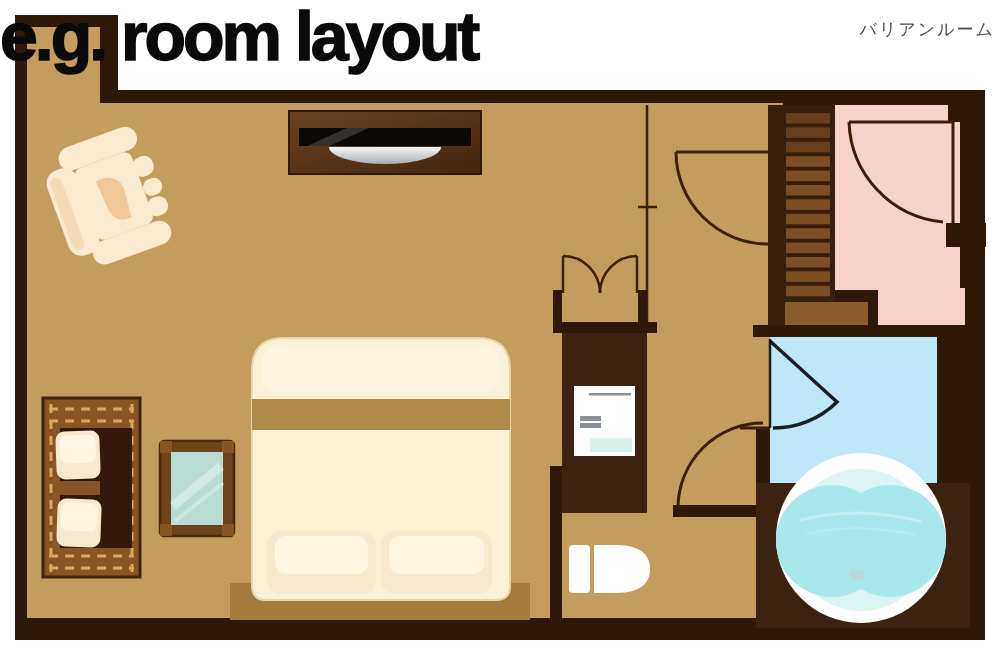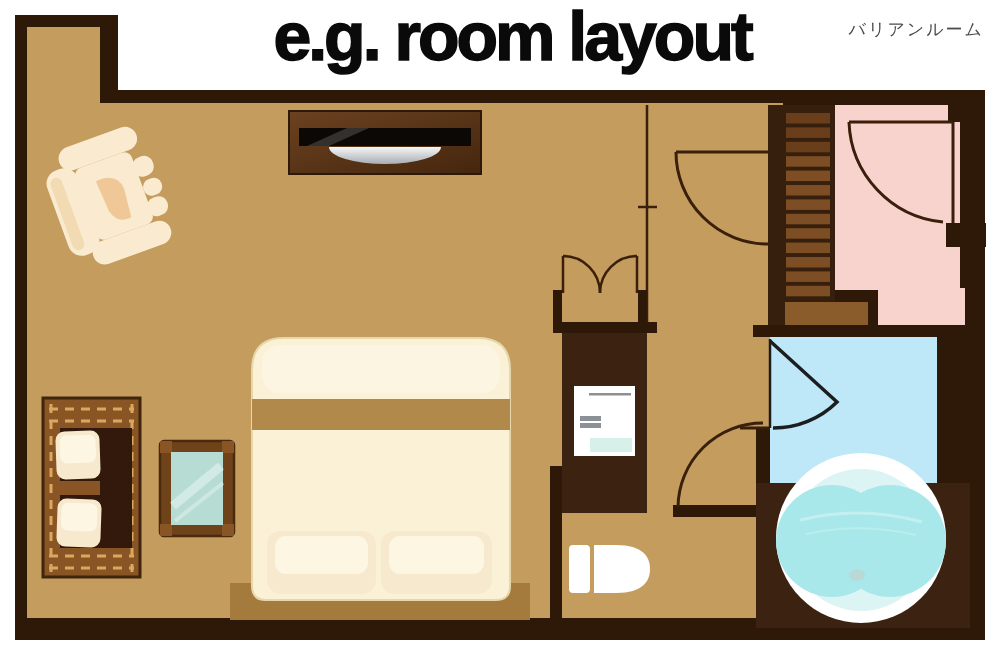--- a/index.html
+++ b/index.html
@@ -1,22 +1,22 @@
 <!DOCTYPE html>
 <html style="--wall: #2e1909; --wallWarm: #3c2210; --floor: #c49c5e; --entry: #f8d3cd; --bath: #bee8f7; --water: #a9e8ea; --tubRim: #ffffff; --tubInner: #dcf4f4; --landing: #8a5c2c; --step: #7d4e24; --stepDark: #6a3e1b; --stairBase: #36200d; --doorLine: #3a1f0b; --doorDark: #1c1d1f; --wood: #8a5524; --woodDash: #d9a75e; --woodInterior: #33190c; --cream: #fbf1d6; --creamLight: #fdf6e3; --band: #b1894a; --headboard: #a57b3d; --pillow: #f6e9cd; --cabinetLight: #6b4220; --cabinetDark: #45260e; --tvBlack: #0b0806; --tvGloss: #3a3835; --silverLight: #f5f6f7; --silverDark: #a9adb2; --glass: #b7dcd4; --glassStreak: #e9f6f0; --mirrorFrame: #6f4319; --grayBar: #8b9196; --aquaStrip: #d8f0ea; --white: #ffffff; --chairCream: #f9ead0; --chairShade: #f0d4a6; --chairPatch: #f0c897; --drain: #b9d8d8; --title: #0a0a0a; --label: #4b4b4b;"><head>
 <meta charset="utf-8">
 <style>
   html,body{margin:0;padding:0;background:#fff;}
   #stage{position:relative;width:1000px;height:665px;background:#fff;overflow:hidden;
          font-family:"Liberation Sans", sans-serif;}
   #plan-svg{position:absolute;left:0;top:0;}
-  .title{position:absolute;left:0;right:0;top:0;text-align:center;
+  .title{position:absolute;left:0;right:0;top:0;text-align:left;
          font-size:68px;line-height:72px;font-weight:bold;letter-spacing:-3px;
-         color:var(--title,#0a0a0a);padding-left:24px;-webkit-text-stroke:1.5px var(--title,#0a0a0a);}
-  .room-label{position:absolute;right:16px;top:18px;font-size:17px;letter-spacing:2px;
+         color:var(--title,#0a0a0a);-webkit-text-stroke:1.5px var(--title,#0a0a0a);}
+  .room-label{position:absolute;right:5px;top:18px;font-size:17px;letter-spacing:2px;
          color:var(--label,#4b4b4b);}
   
   .wall{fill:var(--wall,#2e1909);}
   .wallWarm{fill:var(--wallWarm,#3c2210);}
   .floor{fill:var(--floor,#c49c5e);}
   .entry{fill:var(--entry,#f8d3cd);}
   .bath{fill:var(--bath,#bee8f7);}
   .water{fill:var(--water,#a9e8ea);}
   .tubRim{fill:var(--tubRim,#ffffff);}
   .tubInner{fill:var(--tubInner,#dcf4f4);}

